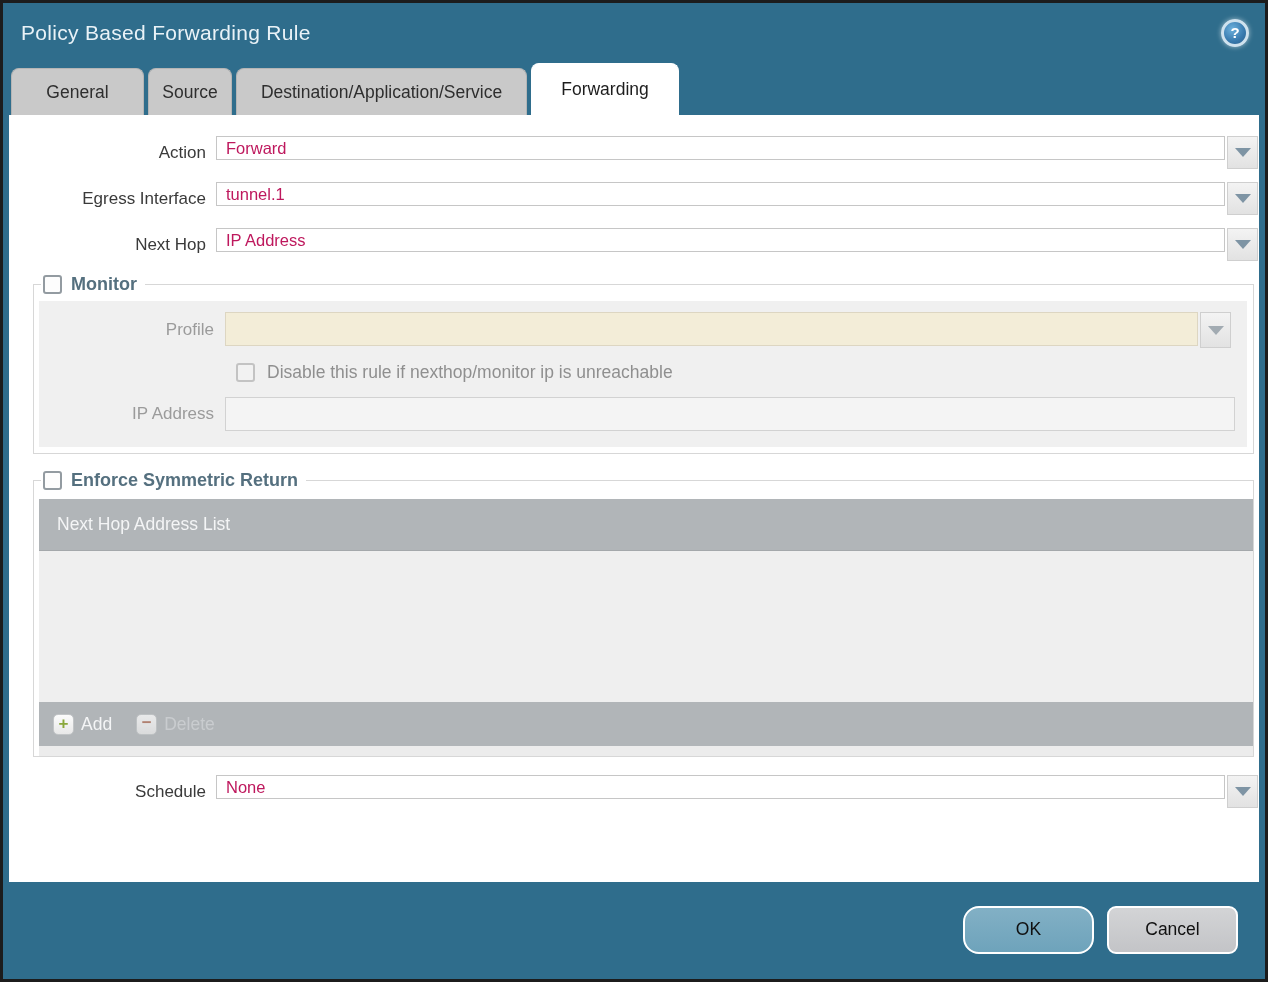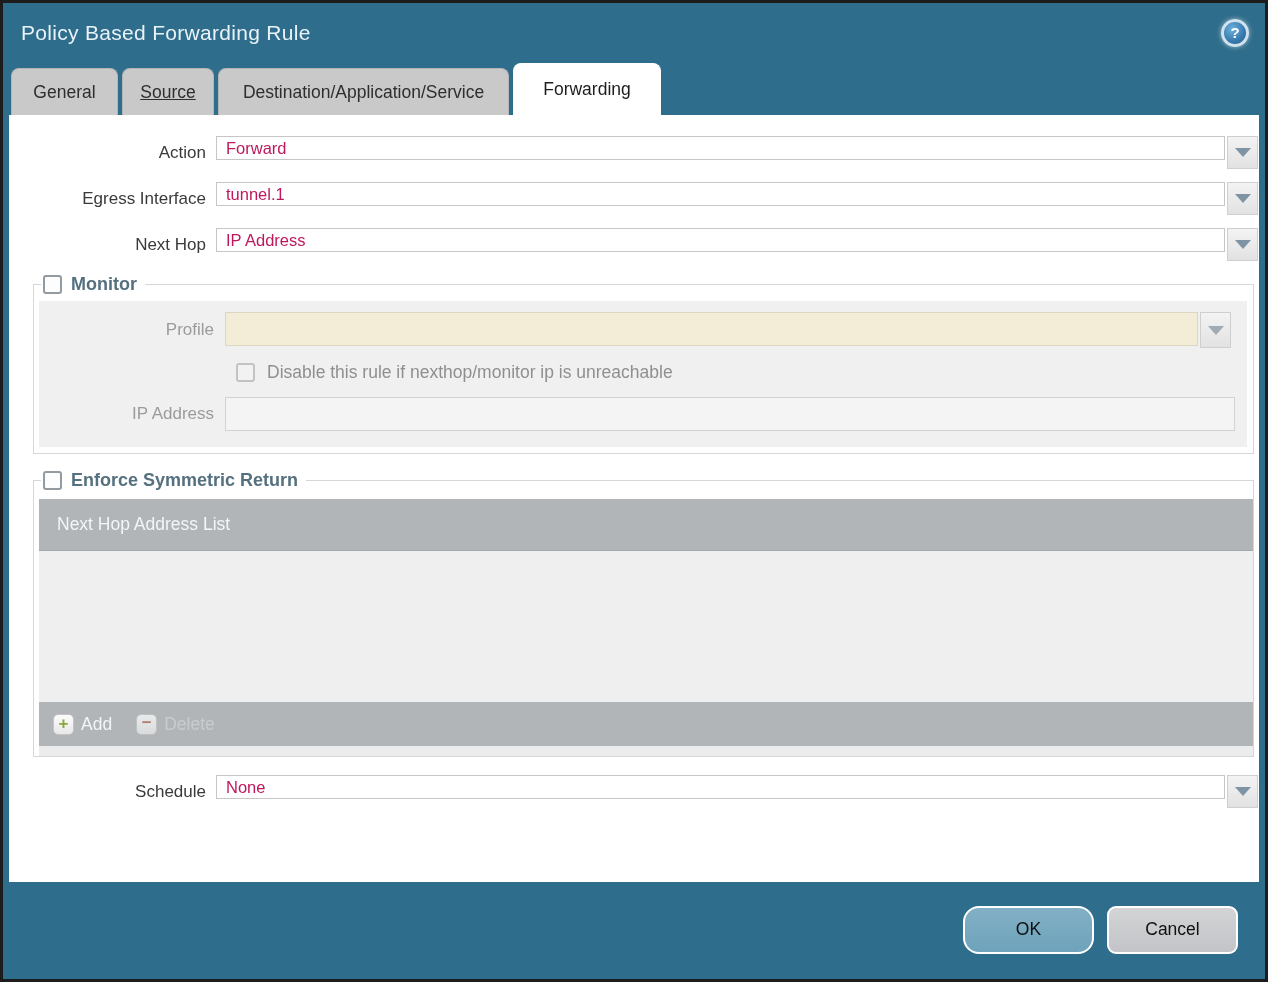--- a/index.html
+++ b/index.html
@@ -40,22 +40,22 @@
     height: 47px;
     display: flex; align-items: center; justify-content: center;
     font-size: 17.5px; color: #2e2e2e;
     cursor: pointer;
     border: 1px solid #b5b5b5; border-bottom: none;
   }
   .tab.active {
     background: #ffffff; height: 52px; color: #1d1d1d;
     border-color: #ffffff;
   }
-  .tab-general { width: 107px; }
-  .tab-source { width: 92px; text-decoration: underline; }
+  .tab-general { width: 133px; }
+  .tab-source { width: 84px; }
   .tab-dest { width: 291px; }
   .tab-forwarding { width: 148px; }
   
   .content {
     background: #ffffff;
     margin: 0 6px;
     height: 767px;
     padding: 21px 1px 0 0;
     overflow: hidden;
   }

